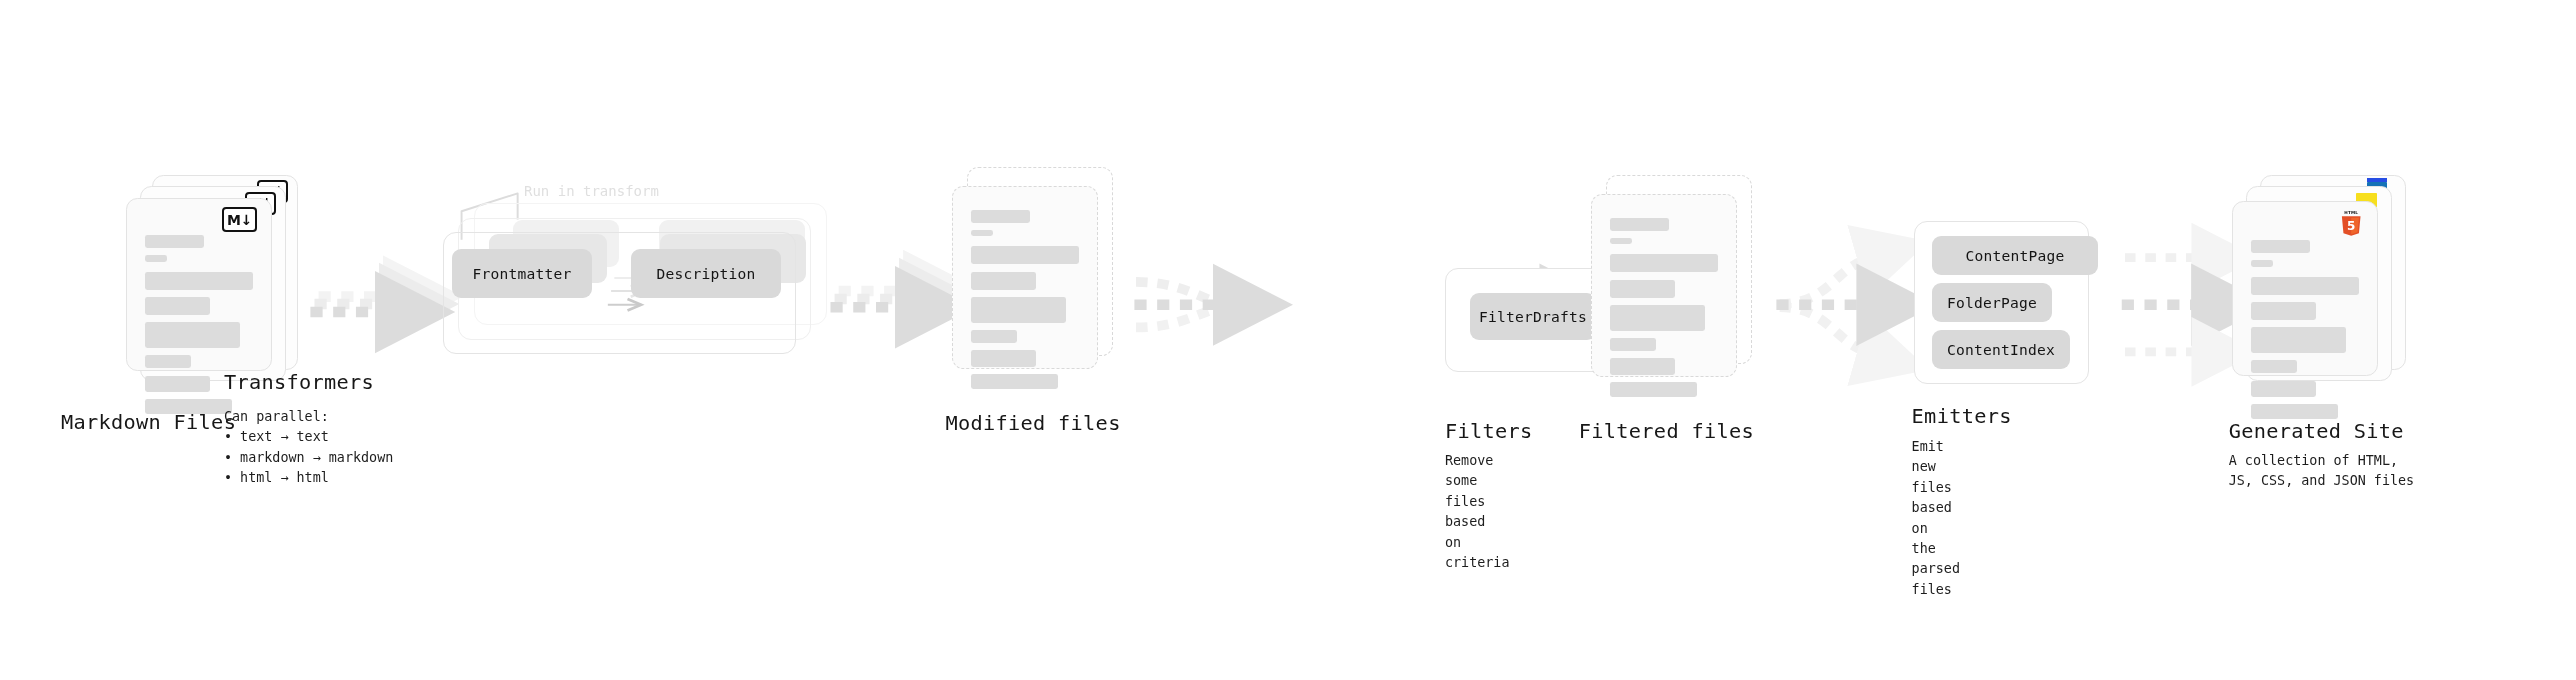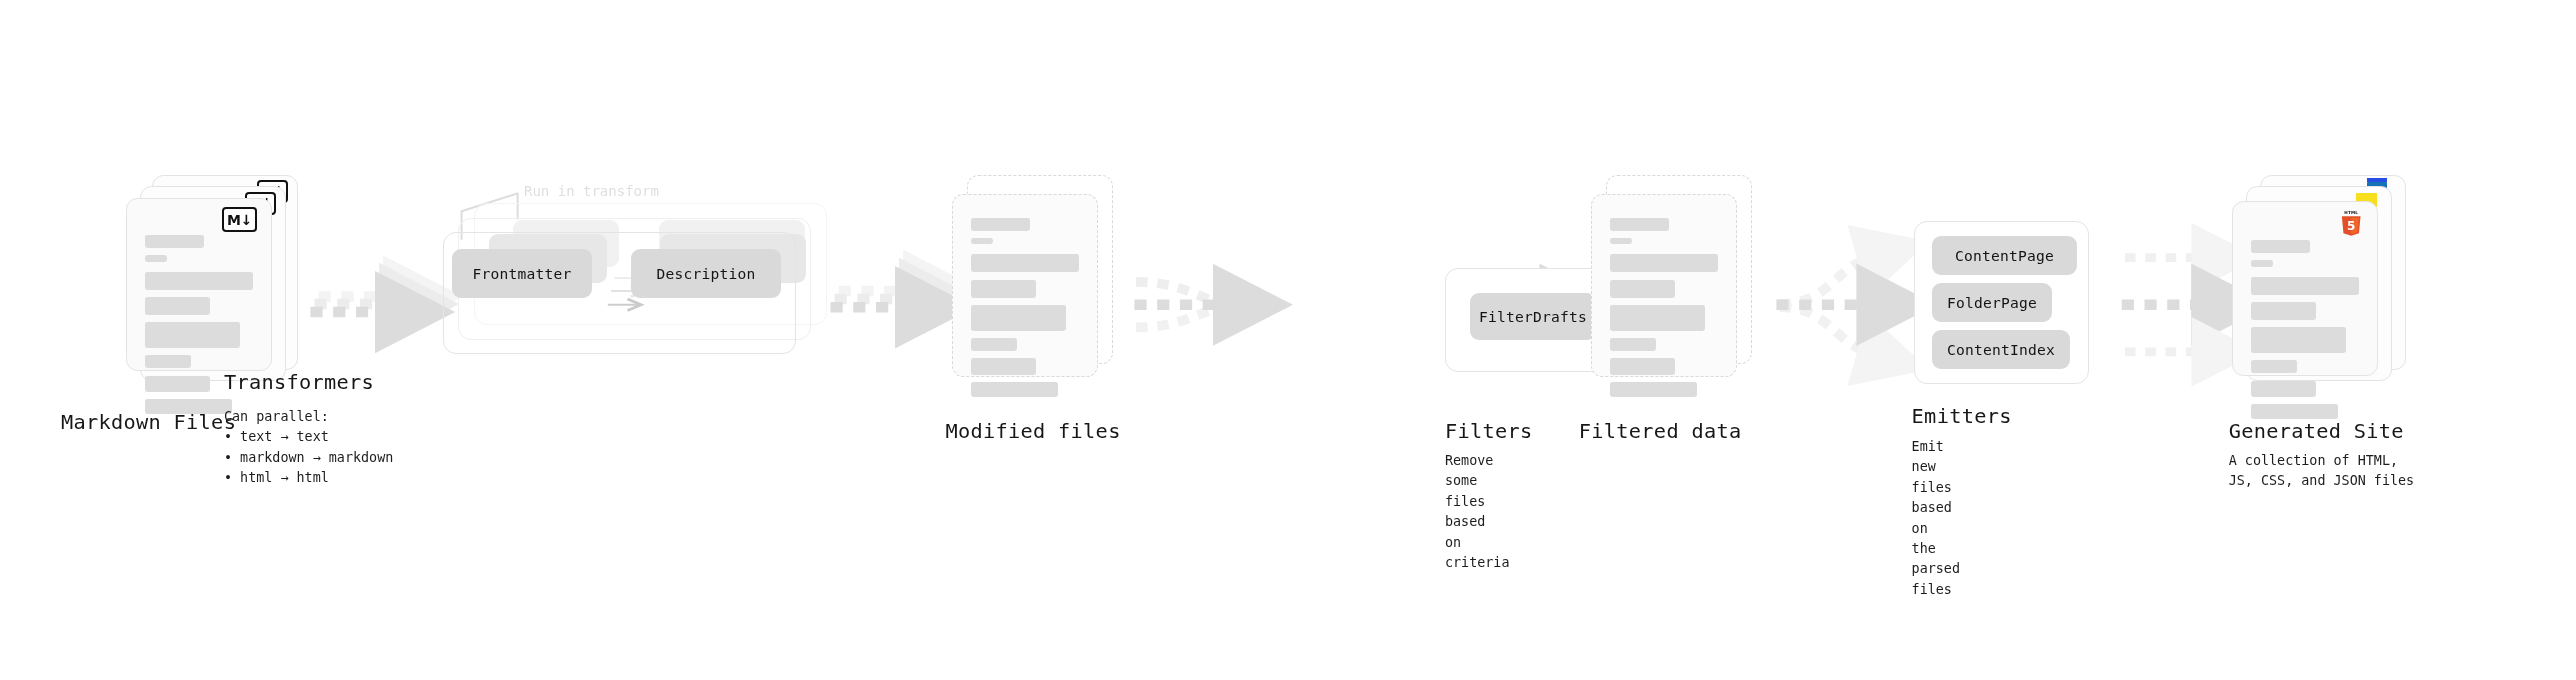--- a/index.html
+++ b/index.html
@@ -207,21 +207,21 @@
       <span>Description</span>
     </div>
 
     <div class="title" style="left:-219px;top:195px;">Transformers</div>
     <div class="subtitle" style="left:-219px;top:232px;">Can parallel:
  • text → text
  • markdown → markdown
  • html → html</div>
   </div>
 
-  <div class="node" style="left:952px;top:175px;">
+  <div class="node" style="left:952px;top:167px;">
     <div class="stack" style="width:179px;height:244px;">
       <div class="card dashed" style="left:14.6px;top:0px;width:146px;height:189px;background:transparent;"></div>
       <div class="card dashed" style="left:0px;top:18.7px;width:146px;height:183px;">
         <div class="card-body" style="top:23px;">
           <div class="bar" style="width:55%;height:13px;"></div>
           <div class="bar" style="width:20%;height:6.5px;margin-bottom:9.8px;"></div>
           <div class="bar" style="width:100%;height:18px;"></div>
           <div class="bar" style="width:60%;height:18px;"></div>
           <div class="bar" style="width:88%;height:26px;"></div>
           <div class="bar" style="width:43%;height:13px;"></div>
@@ -252,26 +252,26 @@
           <div class="bar" style="width:20%;height:6.5px;margin-bottom:9.8px;"></div>
           <div class="bar" style="width:100%;height:18px;"></div>
           <div class="bar" style="width:60%;height:18px;"></div>
           <div class="bar" style="width:88%;height:26px;"></div>
           <div class="bar" style="width:43%;height:13px;"></div>
           <div class="bar" style="width:60%;height:16.3px;"></div>
           <div class="bar" style="width:81%;height:14.6px;margin-bottom:0;"></div>
         </div>
       </div>
     </div>
-    <div class="title" style="left:-12.2px;top:244px;">Filtered data</div>
+    <div class="title" style="left:-12.2px;top:244px;">Filtered files</div>
   </div>
 
   <div class="node" style="left:1914px;top:175px;">
     <div class="group" style="left:0px;top:46px;width:175px;height:163px;"></div>
-    <div class="pill" style="left:18px;top:61px;width:145px;height:39px;">
+    <div class="pill" style="left:18px;top:61px;width:166px;height:39px;">
       <span>ContentPage</span>
     </div>
     <div class="pill" style="left:18px;top:108px;width:120px;height:39px;">
       <span>FolderPage</span>
     </div>
     <div class="pill" style="left:18px;top:155px;width:138px;height:39px;">
       <span>ContentIndex</span>
     </div>
     <div class="title" style="left:-2.4px;top:229px;">Emitters</div>
     <div class="subtitle" style="left:-2.4px;top:262px;">Emit new files based on

